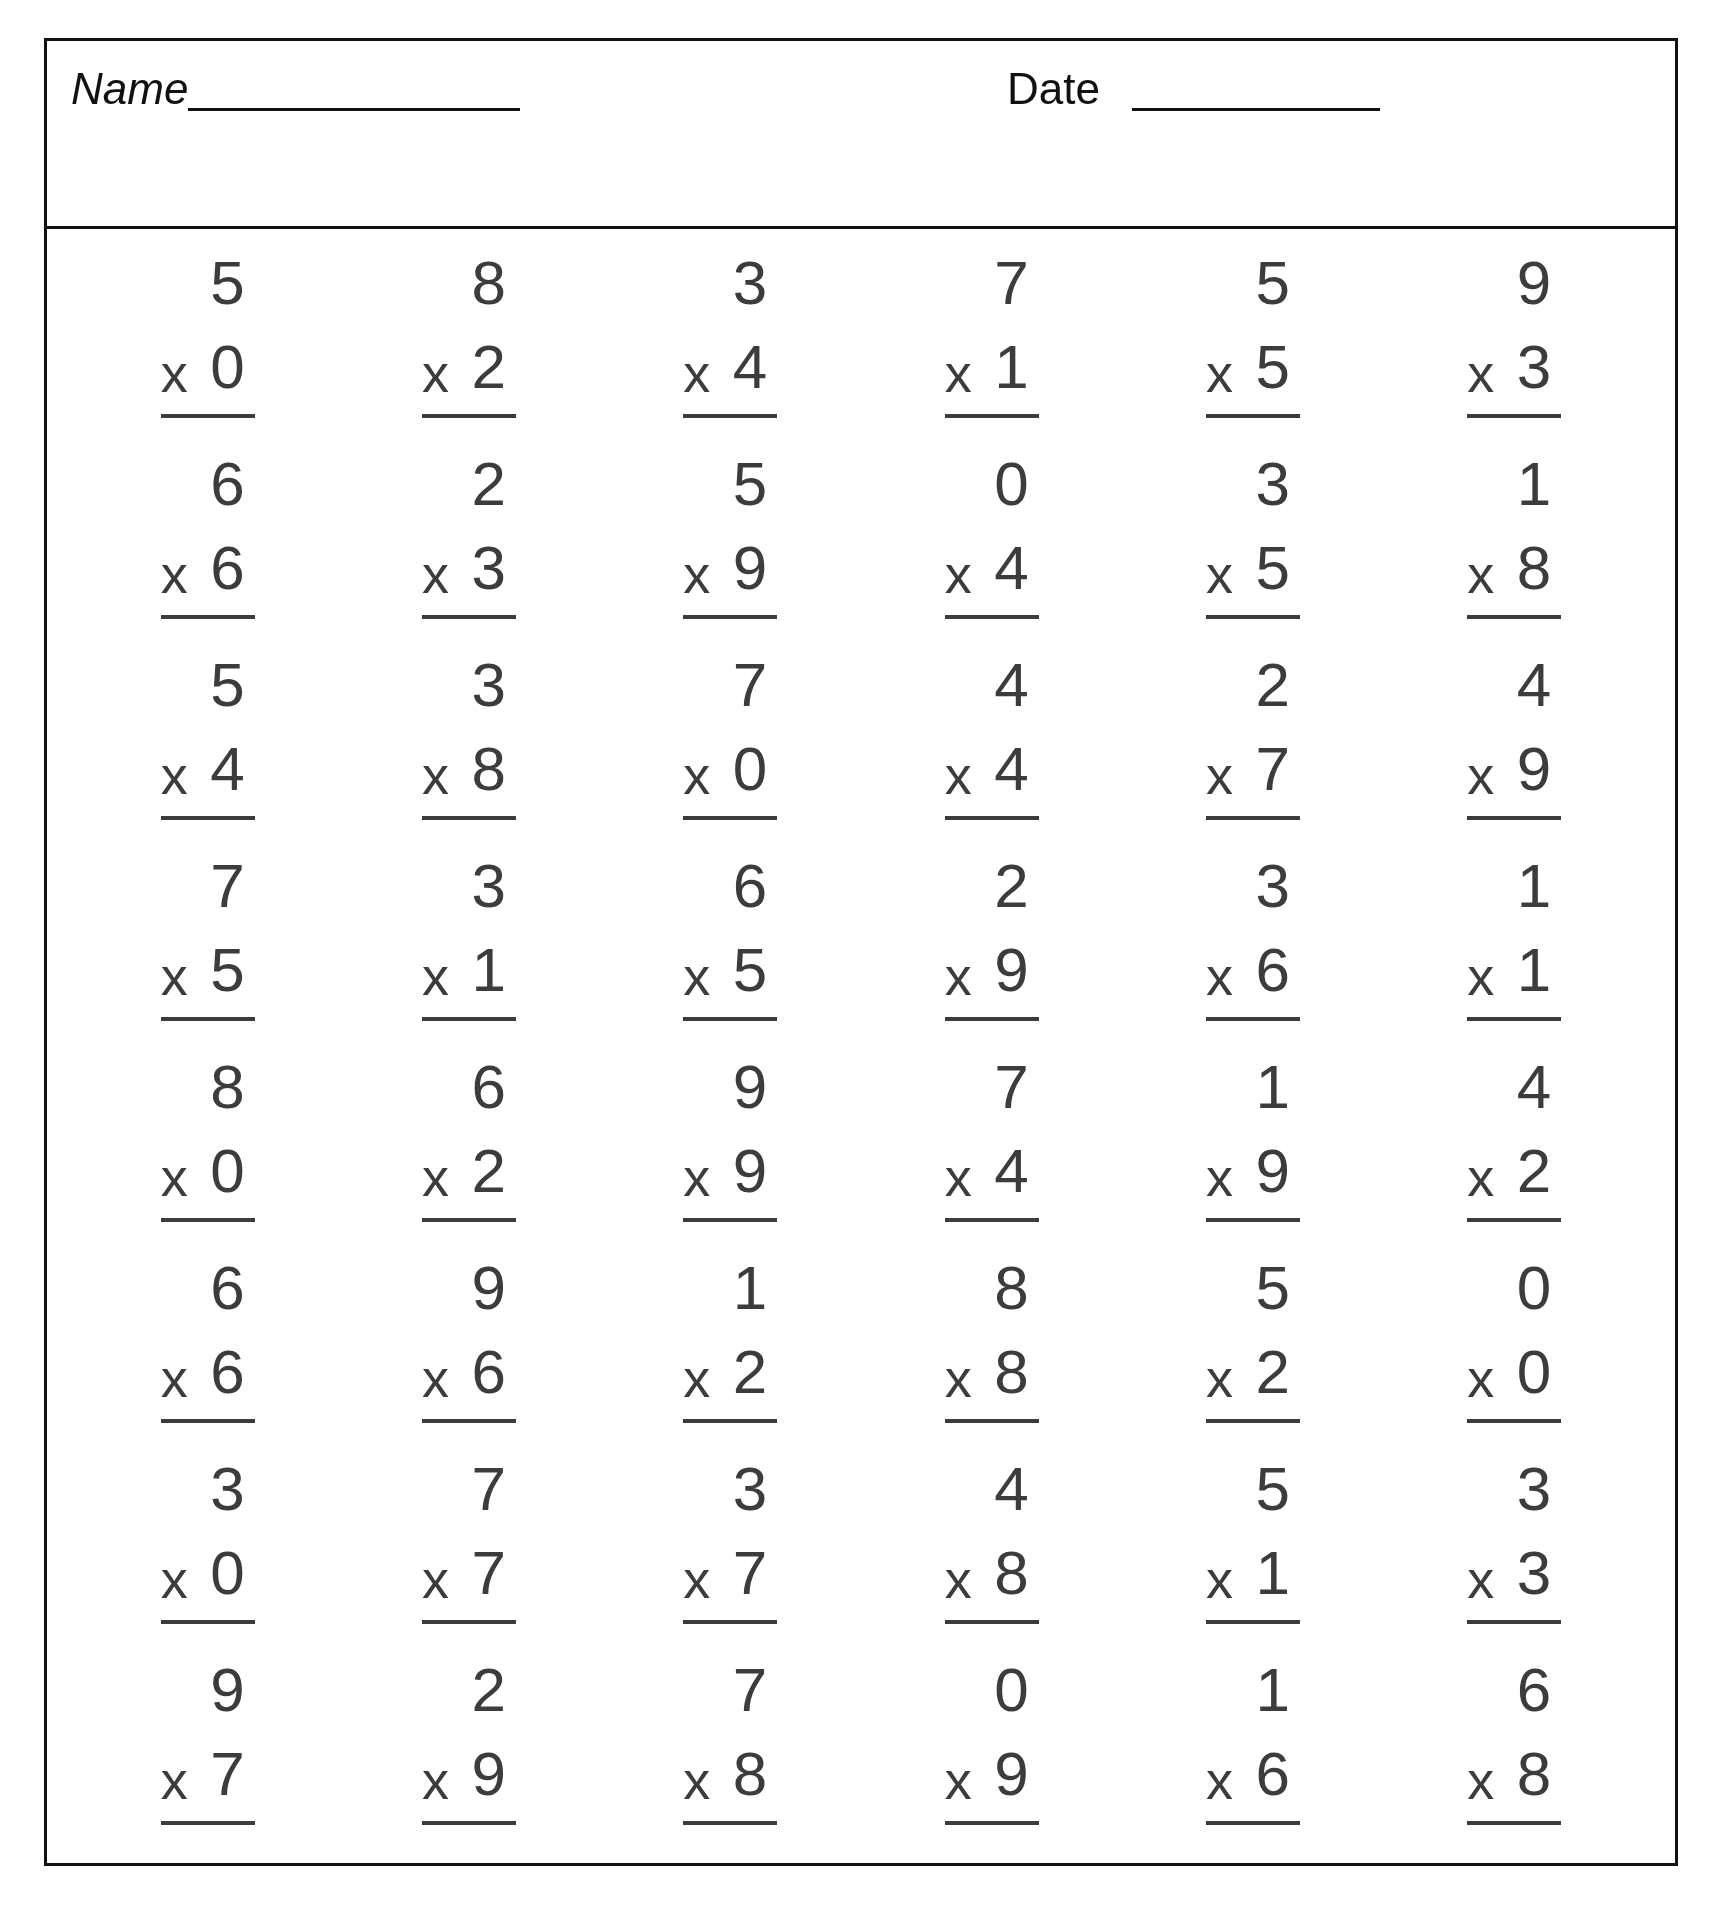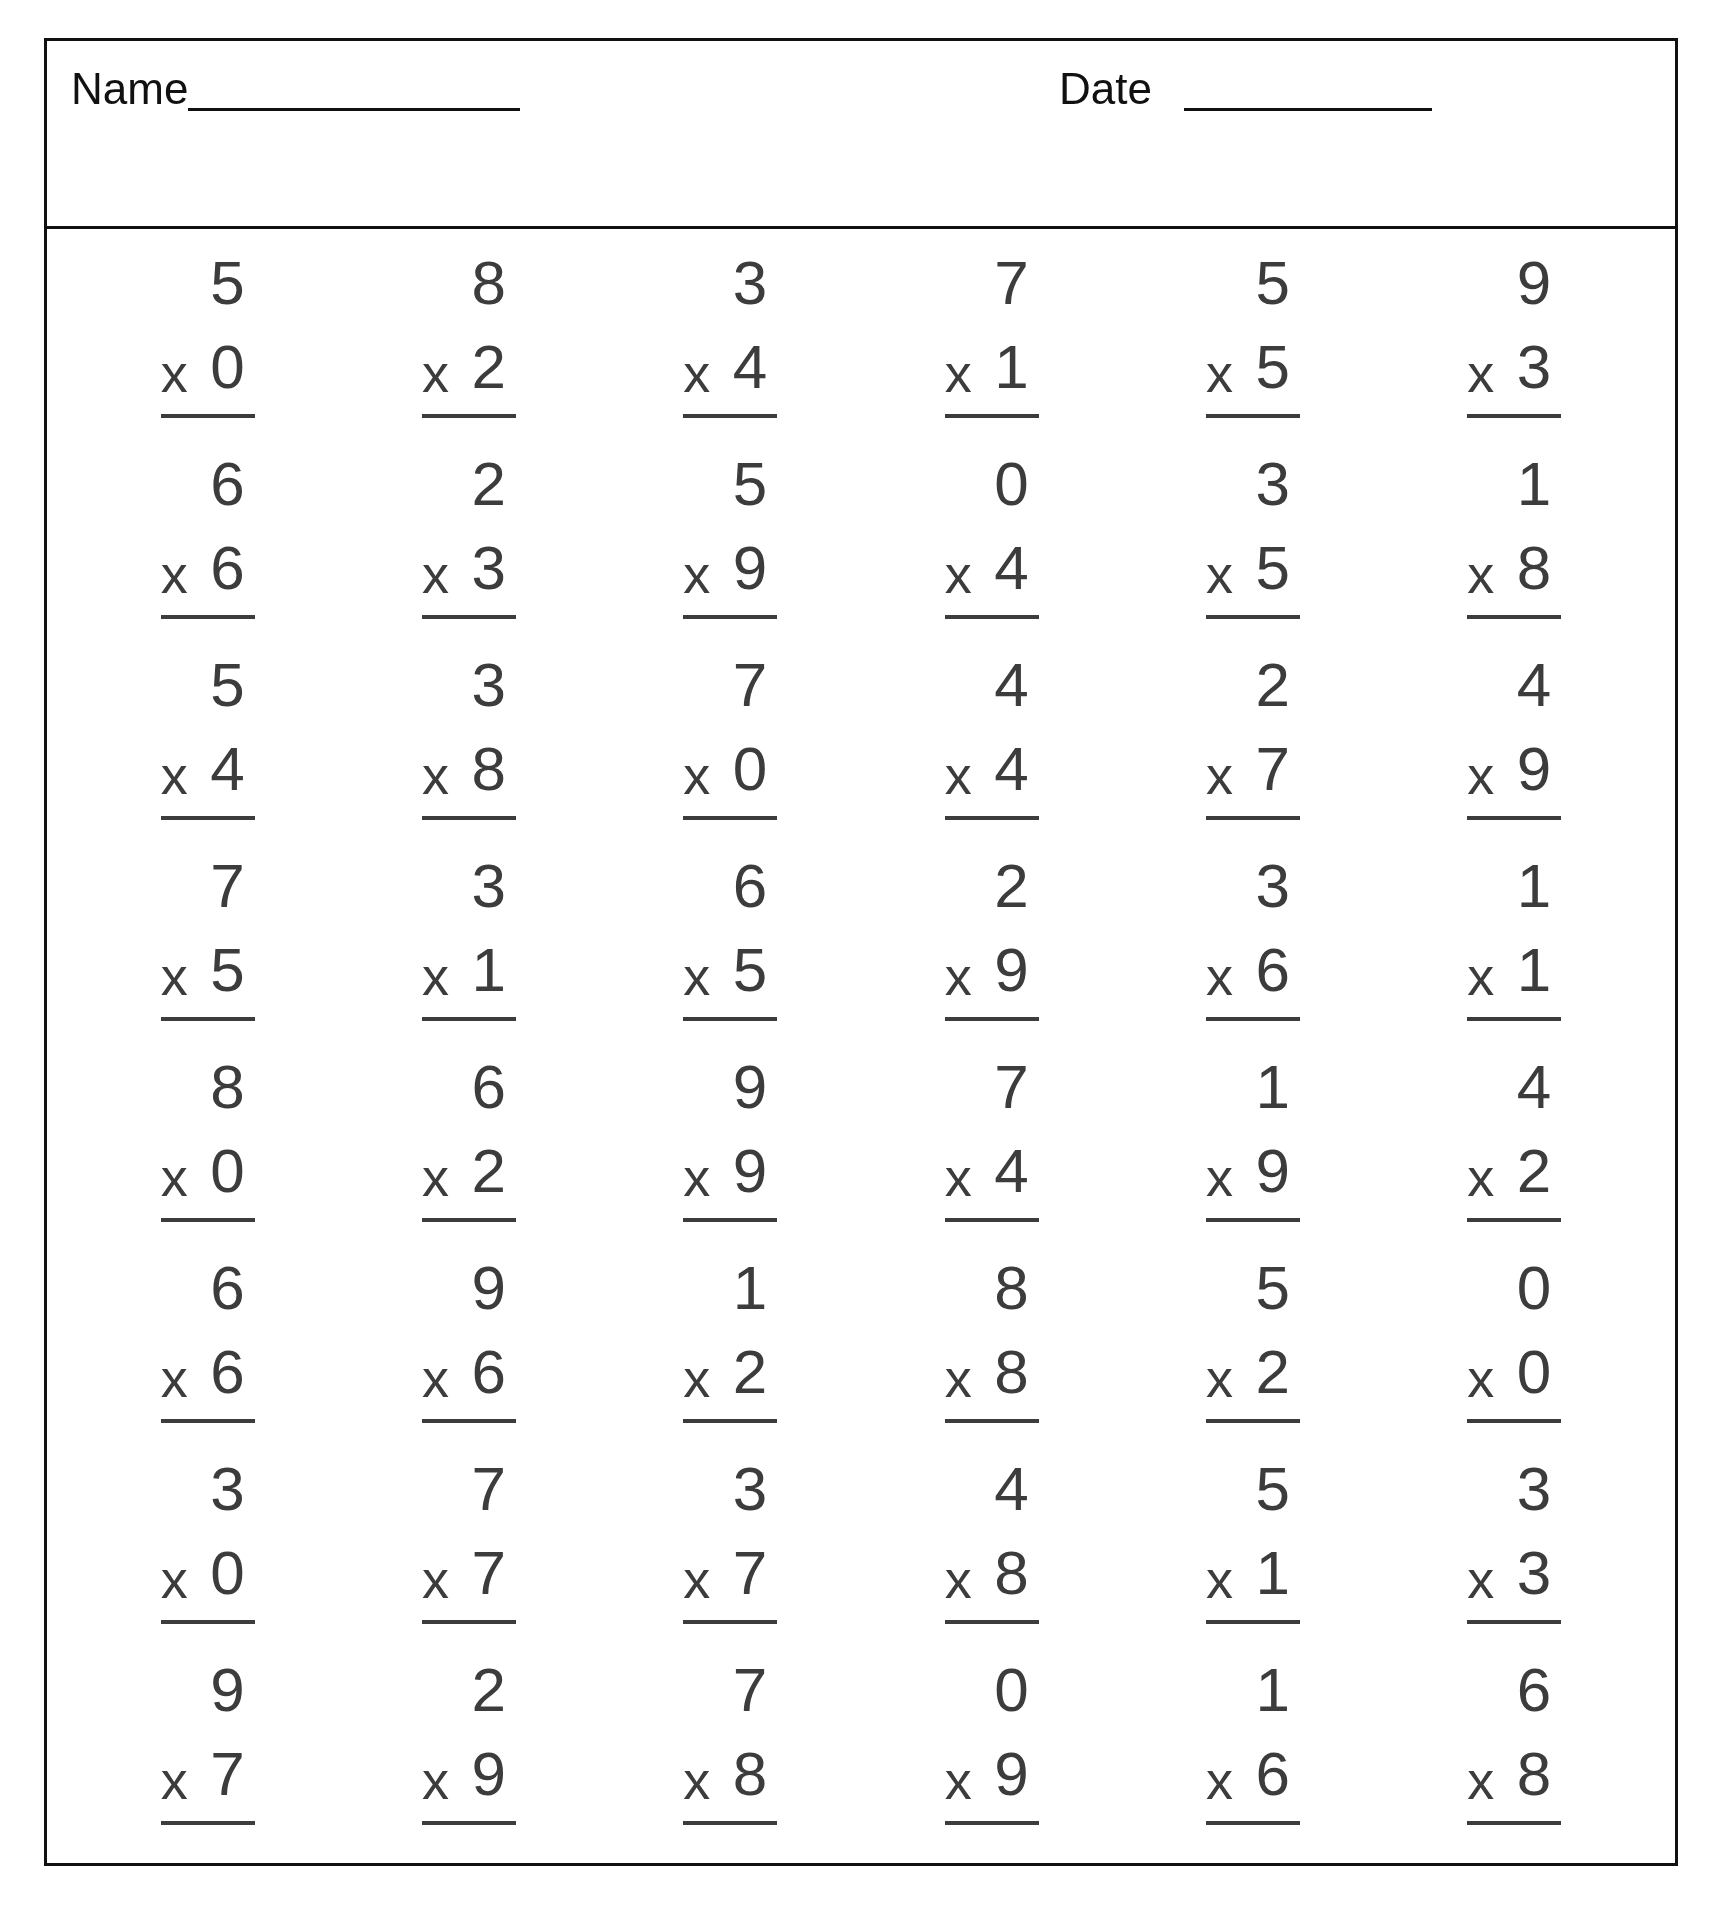--- a/index.html
+++ b/index.html
@@ -29,24 +29,25 @@
     color: #111111;
   }
   .name-block {
     position: absolute;
     left: 24px;
     top: 26px;
     display: flex;
     align-items: flex-end;
     font-size: 44px;
     line-height: 1;
+    font-style: italic;
   }
   .date-block {
     position: absolute;
-    left: 1012px;
+    left: 960px;
     top: 26px;
     display: flex;
     align-items: flex-end;
     font-size: 44px;
     line-height: 1;
     gap: 32px;
   }
   .blank-line {
     border-bottom: 3px solid #111111;
     height: 40px;

